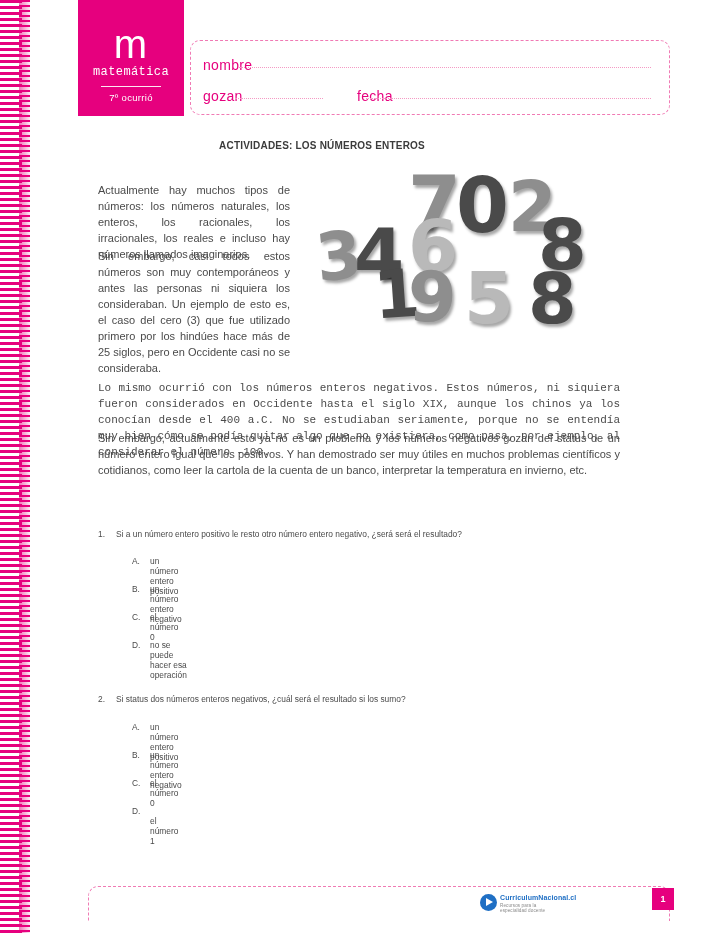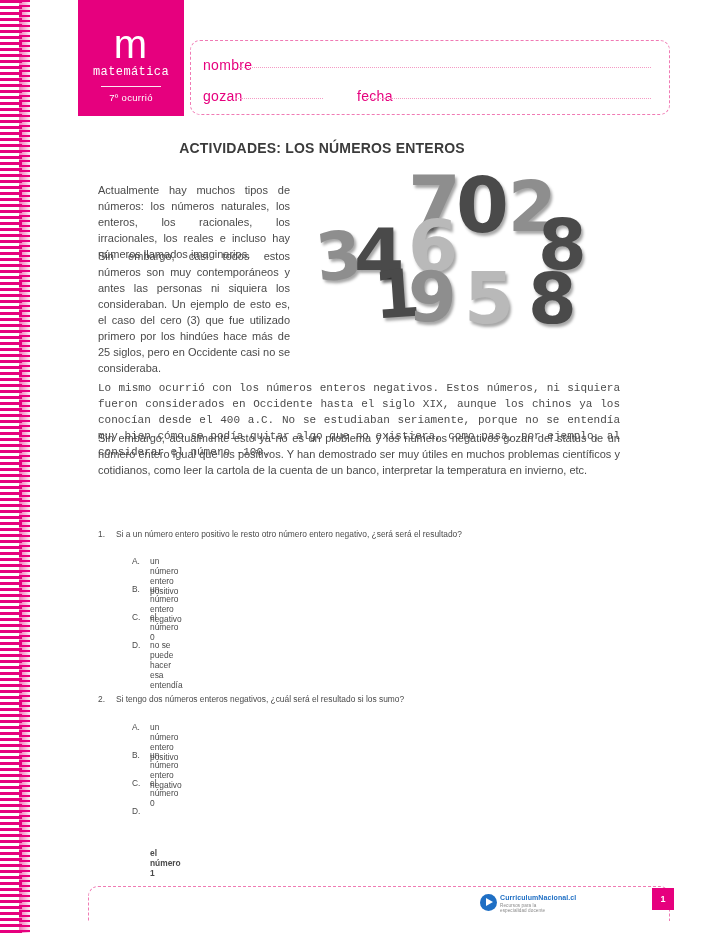--- a/index.html
+++ b/index.html
@@ -71,21 +71,21 @@
   .dotline{
     position:absolute;border-bottom:1px dotted #f49ac4;height:0;
   }
   .dl-nombre{left:48px;top:26px;width:412px;}
   .dl-curso{left:44px;top:57px;width:88px;}
   .dl-fecha{left:175px;top:57px;width:285px;}
 
   
   .doc-title{
     position:absolute;left:0;top:140px;width:644px;text-align:center;
-    font-size:14px;font-weight:bold;color:#3b3b3b;letter-spacing:.2px;
+    font-size:10px;font-weight:bold;color:#3b3b3b;letter-spacing:.2px;
   }
 
   
   .para{
     position:absolute;color:#4a4a4a;font-size:11px;line-height:16px;
     text-align:justify;
   }
   .p1{left:98px;top:182px;width:192px;}
   .p2{left:98px;top:248px;width:192px;}
   .p3{left:98px;top:380px;width:522px;font-family:Liberation Mono, monospace;}
@@ -194,38 +194,38 @@
   <span class="opt-let" style="left:132px;top:556px;">A.</span>
   <span class="opt-txt" style="left:150px;top:556px;">un número entero positivo</span>
 
   <span class="opt-let" style="left:132px;top:584px;">B.</span>
   <span class="opt-txt" style="left:150px;top:584px;">un número entero negativo</span>
 
   <span class="opt-let" style="left:132px;top:612px;">C.</span>
   <span class="opt-txt" style="left:150px;top:612px;">el número 0</span>
 
   <span class="opt-let" style="left:132px;top:640px;">D.</span>
-  <span class="opt-txt" style="left:150px;top:640px;">no se puede hacer esa entendía</span>
+  <span class="opt-txt" style="left:150px;top:640px;">no se puede hacer esa operación</span>
 </div>
 
 <div class="question">
   <span class="q-num" style="left:98px;top:694px;">2.</span>
-  <span class="q-text" style="left:116px;top:694px;width:520px;">Si tengo dos números enteros negativos, ¿cuál será el resultado si los sumo?</span>
+  <span class="q-text" style="left:116px;top:694px;width:520px;">Si status dos números enteros negativos, ¿cuál será el resultado si los sumo?</span>
 
   <span class="opt-let" style="left:132px;top:722px;">A.</span>
   <span class="opt-txt" style="left:150px;top:722px;">un número entero positivo</span>
 
   <span class="opt-let" style="left:132px;top:750px;">B.</span>
   <span class="opt-txt" style="left:150px;top:750px;">un número entero negativo</span>
 
   <span class="opt-let" style="left:132px;top:778px;">C.</span>
   <span class="opt-txt" style="left:150px;top:778px;">el número 0</span>
 
   <span class="opt-let" style="left:132px;top:806px;">D.</span>
-  <span class="opt-txt" style="left:150px;top:848px;font-weight:bold;">el número 1</span>
+  <span class="opt-txt" style="left:150px;top:816px;">el número 1</span>
 </div>
 
 <div class="footer-frame"></div>
 <div class="footer-logo">
   <span class="fl-circle"></span>
   <span class="fl-tri"></span>
   <span class="fl-t1">CurriculumNacional.cl</span>
   <span class="fl-t2">Recursos para la especialidad docente</span>
 </div>
 <div class="page-num">1</div>

